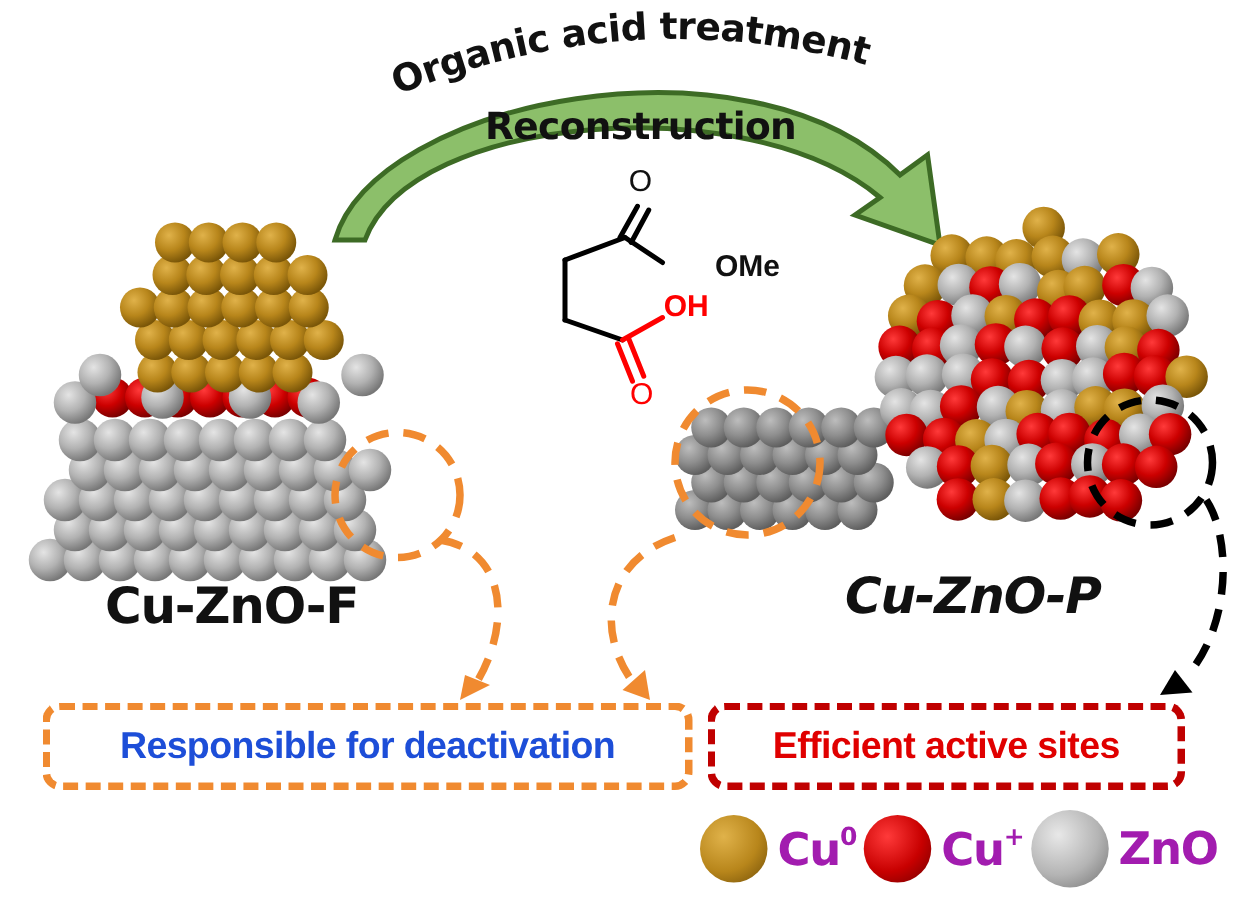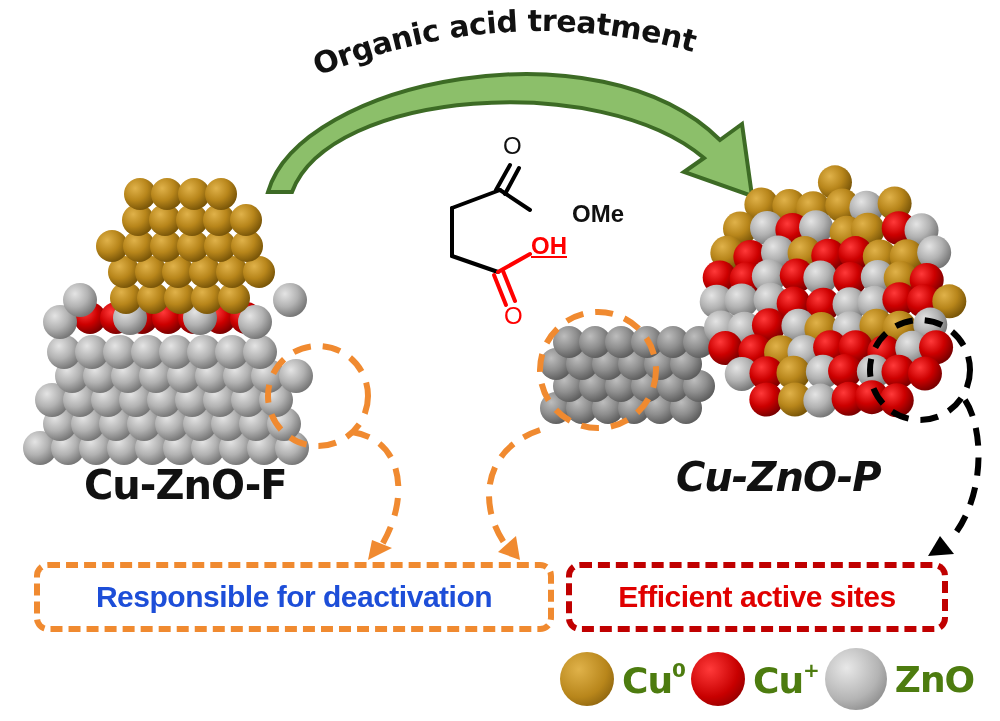--- a/index.html
+++ b/index.html
@@ -3,21 +3,21 @@
 <meta charset="utf-8">
 <style>
   html, body { margin: 0; padding: 0; background: #ffffff; }
   body { width: 1000px; height: 721px; position: relative; overflow: hidden; font-family: "DejaVu Sans", sans-serif; }
   #stage { position: absolute; left: 0; top: 0; width: 1000px; height: 721px; }
   .lbl { position: absolute; font-family: "DejaVu Sans", sans-serif; font-weight: bold; color: #111; white-space: nowrap; }
   .box { position: absolute; box-sizing: border-box; border-radius: 14px; display: flex; align-items: center; justify-content: center; font-family: "Liberation Sans", sans-serif; font-weight: bold; white-space: nowrap; }
   .legend { position: absolute; display: flex; align-items: center; }
   .legend-item { display: flex; align-items: center; margin-right: 6px; }
   .ball { width: 54px; height: 54px; border-radius: 50%; margin-right: 8px; }
-  .legend-text { font-family: "DejaVu Sans", sans-serif; font-weight: bold; font-size: 36px; color: #4d7c0f; letter-spacing: -1px; text-align: right; }
+  .legend-text { font-family: "DejaVu Sans", sans-serif; font-weight: bold; font-size: 36px; color: #a21caf; letter-spacing: -1px; text-align: right; }
   .legend-text sup { font-size: 20px; font-weight: bold; vertical-align: 16px; }
 </style>
 </head>
 <body>
 
 <div id="stage">
 
   <svg id="art" width="1000" height="721" viewBox="0 0 1000 721" style="position:absolute;left:0;top:0">
     <defs>
       <radialGradient id="gCu0" cx="35%" cy="32%" r="70%">
@@ -261,24 +261,25 @@
     <polygon points="928,556 954,554 940,536" fill="#000"></polygon>
   </svg>
 
   <svg width="1000" height="140" viewBox="0 0 1000 140" style="position:absolute;left:0;top:0">
     <path id="arcPath" d="M 318 76 Q 520 -6 726 62" fill="none"></path>
     <text font-family="DejaVu Sans, sans-serif" font-weight="bold" font-size="30" fill="#111" letter-spacing="-0.5">
       <textPath href="#arcPath" startOffset="0">Organic acid treatment</textPath>
     </text>
   </svg>
 
+  <div class="lbl" style="left:388px; top:84px; font-size:30px; letter-spacing:-0.5px;">Reconstruction</div>
 
   <div class="lbl" style="left:503px; top:132px; font-size:24px; font-weight:normal; font-family:'Liberation Sans', sans-serif;">O</div>
   <div class="lbl" style="left:530px; top:200px; font-size:24px; font-family:'Liberation Sans', sans-serif;margin-left:42px;">OMe</div>
-  <div class="lbl" style="left:531px; top:232px; font-size:24px; color:#ff0000; font-family:'Liberation Sans', sans-serif;text-decoration:underline;">OH</div>
+  <div class="lbl" style="left:531px; top:232px; font-size:24px; color:#ff0000; font-family:'Liberation Sans', sans-serif;">OH</div>
   <div class="lbl" style="left:504px; top:302px; font-size:24px; font-weight:normal; color:#ff0000; font-family:'Liberation Sans', sans-serif;">O</div>
 
   <div class="lbl" style="left:84px; top:462px; font-size:40px; letter-spacing:-1px;">Cu-ZnO-F</div>
   <div class="lbl" style="left:676px; top:454px; font-size:40px; letter-spacing:-1px;font-style:italic;">Cu-ZnO-P</div>
 
   <div class="box" style="left:34px; top:562px; width:520px; height:70px; border:6px dashed #f08a30;">
     <span style="color:#1d4ed8; font-size:30px; letter-spacing:-0.5px;">Responsible for deactivation</span>
   </div>
   <div class="box" style="left:566px; top:562px; width:382px; height:70px; border:6px dashed #c00000;">
     <span style="color:#e00000; font-size:30px; letter-spacing:-0.5px;">Efficient active sites</span>

